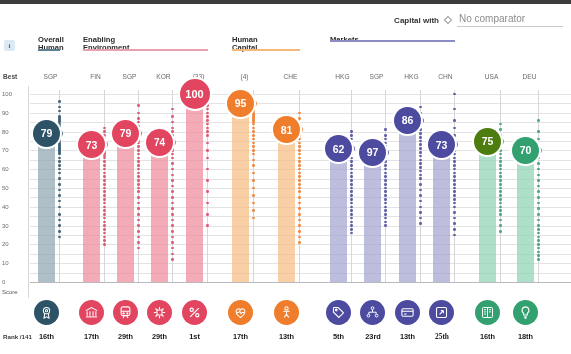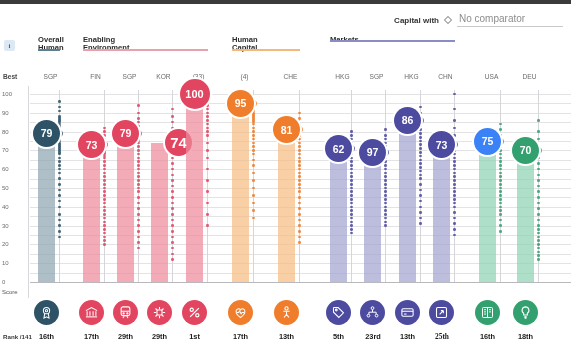--- a/index.html
+++ b/index.html
@@ -385,21 +385,21 @@
       <div class="dot" style="width: 2.6px; height: 2.6px; left: 20.2px; top: 127.02px; background: rgb(226, 69, 95); opacity: 0.85;"></div>
       <div class="dot" style="width: 2.6px; height: 2.6px; left: 20.2px; top: 132.66px; background: rgb(226, 69, 95); opacity: 0.85;"></div>
       <div class="dot" style="width: 2.6px; height: 2.6px; left: 20.2px; top: 138.3px; background: rgb(226, 69, 95); opacity: 0.85;"></div>
       <div class="dot" style="width: 2.6px; height: 2.6px; left: 20.2px; top: 143.94px; background: rgb(226, 69, 95); opacity: 0.85;"></div>
       <div class="dot" style="width: 2.6px; height: 2.6px; left: 20.2px; top: 149.58px; background: rgb(226, 69, 95); opacity: 0.85;"></div>
       <div class="dot" style="width: 2.6px; height: 2.6px; left: 20.2px; top: 155.22px; background: rgb(226, 69, 95); opacity: 0.85;"></div>
       <div class="dot" style="width: 2.6px; height: 2.6px; left: 20.2px; top: 160.86px; background: rgb(226, 69, 95); opacity: 0.85;"></div>
       <div class="dot" style="width: 2.6px; height: 2.6px; left: 20.2px; top: 166.5px; background: rgb(226, 69, 95); opacity: 0.85;"></div>
       <div class="dot" style="width: 2.6px; height: 2.6px; left: 20.2px; top: 172.14px; background: rgb(226, 69, 95); opacity: 0.85;"></div>
       <div class="marker" style="left: 18px; top: 53.38px; border-color: rgb(226, 69, 95);"></div>
-      <div class="bubble" style="width: 27px; height: 27px; left: -5px; top: 43.38px; background: rgb(226, 69, 95); font-size: 15px; margin-left: 19px;">74</div>
+      <div class="bubble" style="width: 27px; height: 27px; left: -5px; top: 43.38px; background: rgb(226, 69, 95); font-size: 10px;">74</div>
     </div>
     <div class="col" style="left: 186px; width: 31px;">
       <div class="bar" style="width: 17px; background: rgb(239, 138, 156); height: 188px; bottom: 16px;"></div>
       <div class="strip" style="left: 21px; bottom: 16px; height: 192px;"></div>
       <div class="dot" style="width: 2.6px; height: 2.6px; left: 20.2px; top: 6.7px; background: rgb(226, 69, 95); opacity: 0.85;"></div>
       <div class="dot" style="width: 2.6px; height: 2.6px; left: 20.2px; top: 6.7px; background: rgb(226, 69, 95); opacity: 0.85;"></div>
       <div class="dot" style="width: 2.6px; height: 2.6px; left: 20.2px; top: 6.7px; background: rgb(226, 69, 95); opacity: 0.85;"></div>
       <div class="dot" style="width: 2.6px; height: 2.6px; left: 20.2px; top: 6.7px; background: rgb(226, 69, 95); opacity: 0.85;"></div>
       <div class="dot" style="width: 2.6px; height: 2.6px; left: 20.2px; top: 6.7px; background: rgb(226, 69, 95); opacity: 0.85;"></div>
       <div class="dot" style="width: 2.6px; height: 2.6px; left: 20.2px; top: 6.7px; background: rgb(226, 69, 95); opacity: 0.85;"></div>
@@ -661,21 +661,21 @@
       <div class="dot" style="width: 2.6px; height: 2.6px; left: 20.2px; top: 108.22px; background: rgb(51, 160, 111); opacity: 0.85;"></div>
       <div class="dot" style="width: 2.6px; height: 2.6px; left: 20.2px; top: 111.98px; background: rgb(51, 160, 111); opacity: 0.85;"></div>
       <div class="dot" style="width: 2.6px; height: 2.6px; left: 20.2px; top: 115.74px; background: rgb(51, 160, 111); opacity: 0.85;"></div>
       <div class="dot" style="width: 2.6px; height: 2.6px; left: 20.2px; top: 119.5px; background: rgb(51, 160, 111); opacity: 0.85;"></div>
       <div class="dot" style="width: 2.6px; height: 2.6px; left: 20.2px; top: 123.26px; background: rgb(51, 160, 111); opacity: 0.85;"></div>
       <div class="dot" style="width: 2.6px; height: 2.6px; left: 20.2px; top: 127.02px; background: rgb(51, 160, 111); opacity: 0.85;"></div>
       <div class="dot" style="width: 2.6px; height: 2.6px; left: 20.2px; top: 132.66px; background: rgb(51, 160, 111); opacity: 0.85;"></div>
       <div class="dot" style="width: 2.6px; height: 2.6px; left: 20.2px; top: 138.3px; background: rgb(51, 160, 111); opacity: 0.85;"></div>
       <div class="dot" style="width: 2.6px; height: 2.6px; left: 20.2px; top: 143.94px; background: rgb(51, 160, 111); opacity: 0.85;"></div>
       <div class="marker" style="left: 18px; top: 51.5px; border-color: rgb(51, 160, 111);"></div>
-      <div class="bubble" style="width: 27px; height: 27px; left: -5px; top: 41.5px; background: #3b82f6; font-size: 10.5px;">75</div>
+      <div class="bubble" style="width: 27px; height: 27px; left: -5px; top: 41.5px; background: #4d7c0f; font-size: 10.5px;">75</div>
     </div>
     <div class="col" style="left: 517px; width: 31px;">
       <div class="bar" style="width: 17px; background: rgb(143, 211, 180); height: 131.6px; bottom: 16px;"></div>
       <div class="strip" style="left: 21px; bottom: 16px; height: 192px;"></div>
       <div class="dot" style="width: 2.6px; height: 2.6px; left: 20.2px; top: 33.02px; background: rgb(51, 160, 111); opacity: 0.85;"></div>
       <div class="dot" style="width: 2.6px; height: 2.6px; left: 20.2px; top: 44.3px; background: rgb(51, 160, 111); opacity: 0.85;"></div>
       <div class="dot" style="width: 2.6px; height: 2.6px; left: 20.2px; top: 51.82px; background: rgb(51, 160, 111); opacity: 0.85;"></div>
       <div class="dot" style="width: 2.6px; height: 2.6px; left: 20.2px; top: 59.34px; background: rgb(51, 160, 111); opacity: 0.85;"></div>
       <div class="dot" style="width: 2.6px; height: 2.6px; left: 20.2px; top: 64.98px; background: rgb(51, 160, 111); opacity: 0.85;"></div>
       <div class="dot" style="width: 2.6px; height: 2.6px; left: 20.2px; top: 70.62px; background: rgb(51, 160, 111); opacity: 0.85;"></div>

